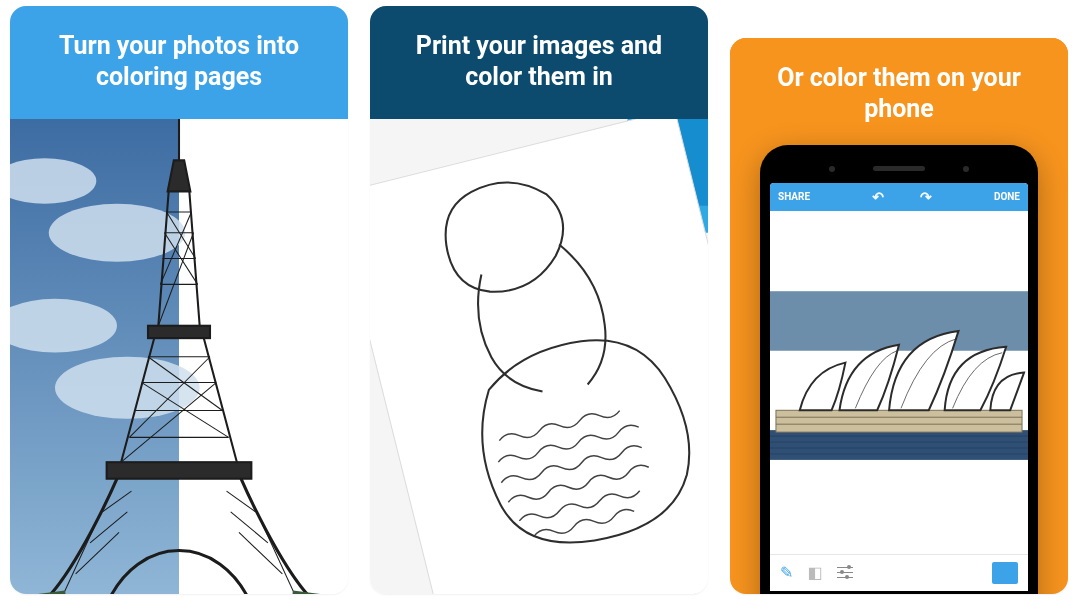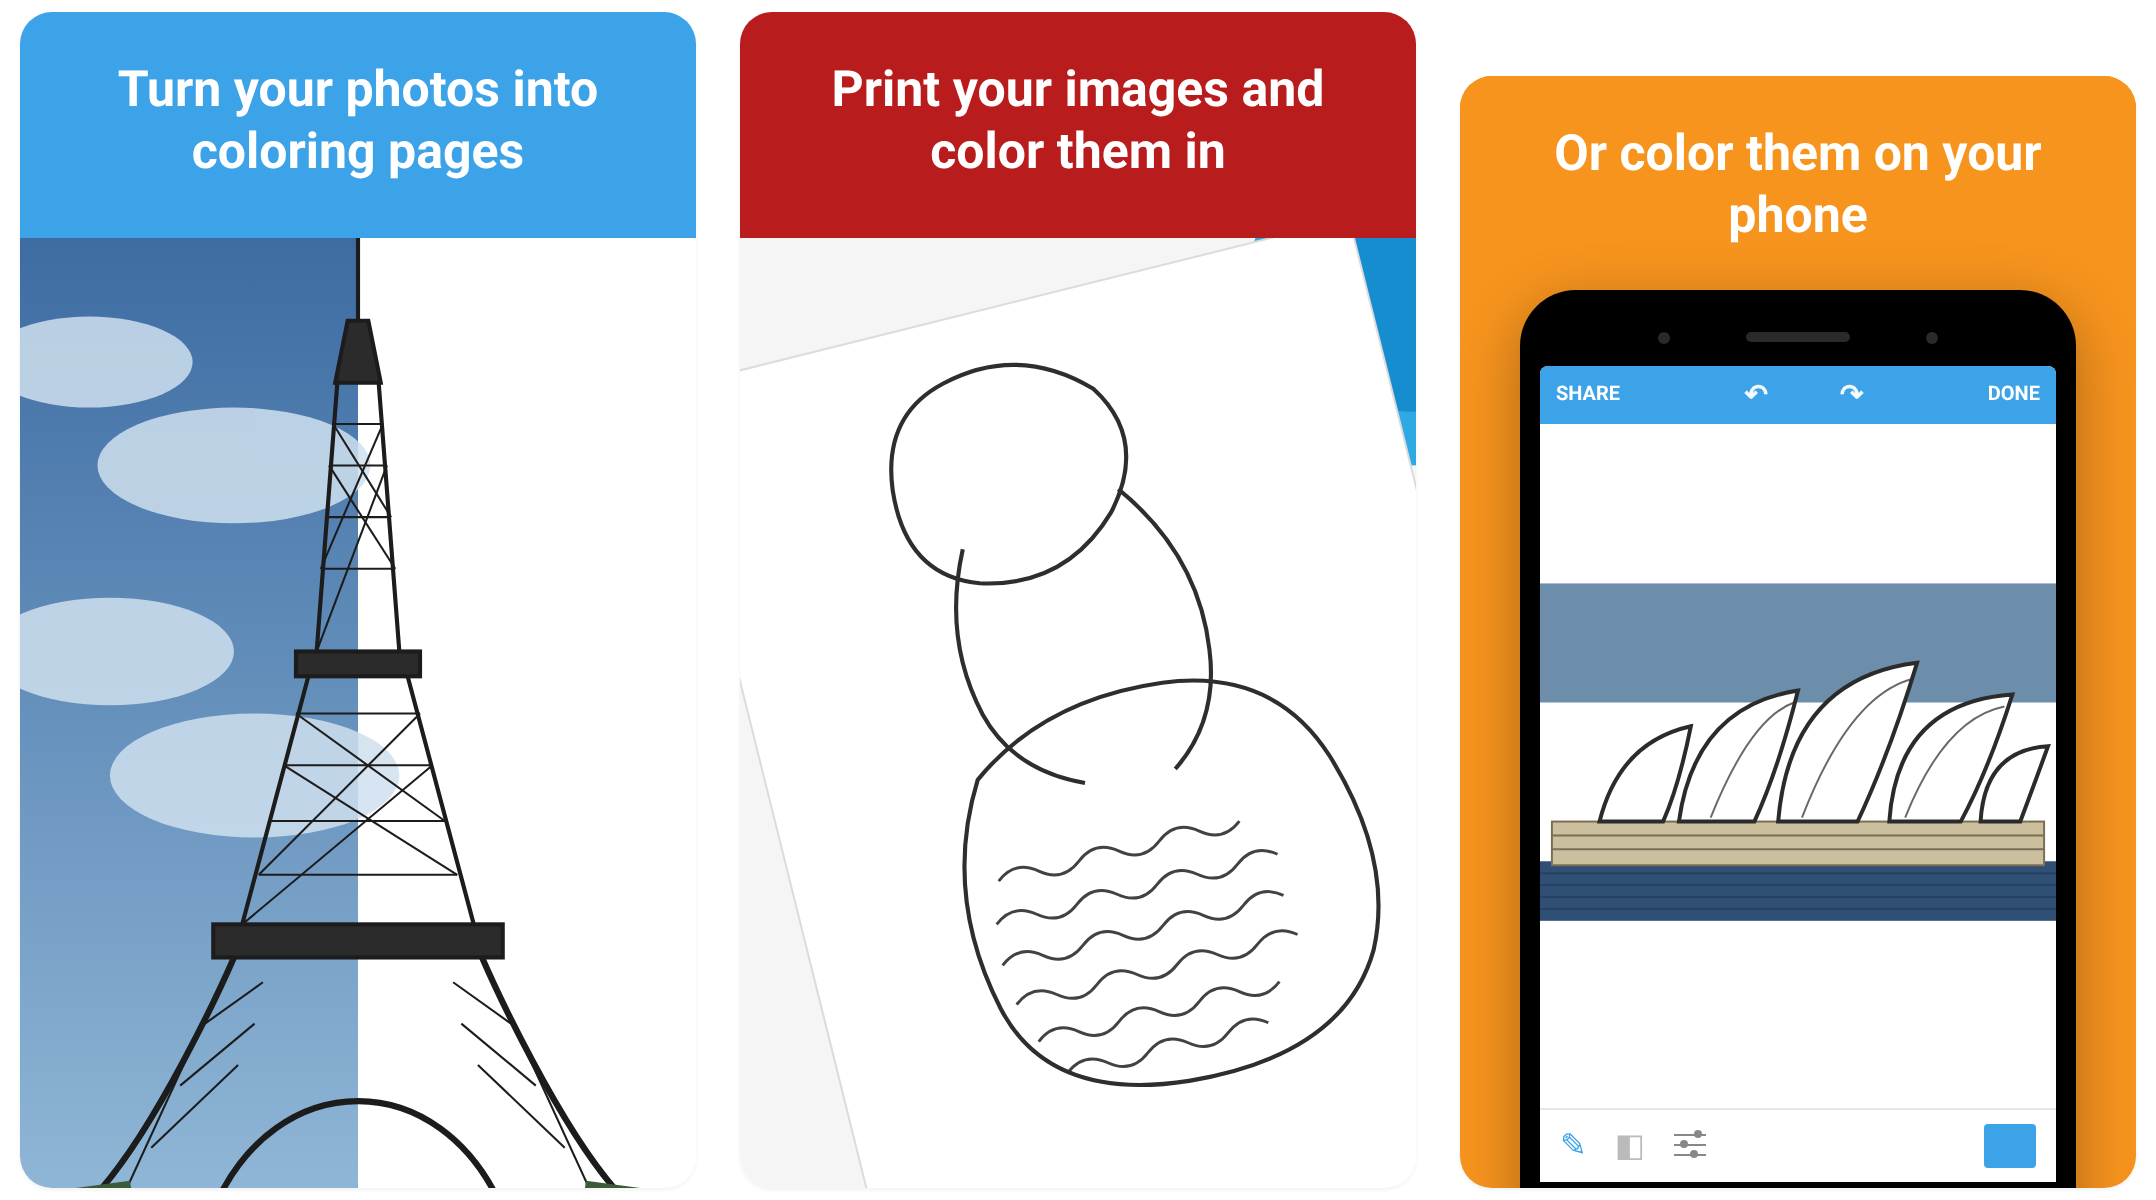--- a/index.html
+++ b/index.html
@@ -37,21 +37,21 @@
   }
   .card-body {
     flex: 1 1 auto;
     position: relative;
     background: #fff;
   }
   .card-body svg { display:block; width:100%; height:100%; }
 
   
   .card.blue .card-header { background: #3CA3E8; }
-  .card.green .card-header { background: #b91c1c; }
+  .card.green .card-header { background: #0c4a6e; }
   .card.orange { background: #F7941E; margin-top: 32px; }
   .card.orange .card-header { background: #F7941E; padding-bottom: 10px; }
 
   
   .phone-wrap {
     flex: 1 1 auto;
     display: flex;
     align-items: flex-start;
     justify-content: center;
     padding: 10px 30px 0 30px;

